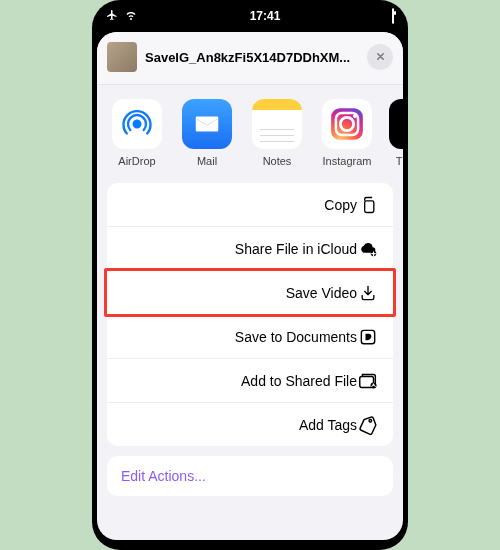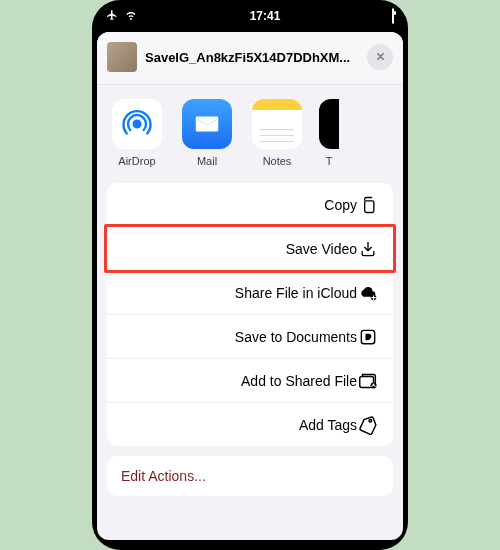--- a/index.html
+++ b/index.html
@@ -22,21 +22,21 @@
   }
   .status-left{display:flex;gap:6px;align-items:center}
   .status-right{display:flex;gap:4px;align-items:center}
   .battery{
     width:20px;height:10px;border:1px solid #fff;border-radius:2px;position:relative;
   }
   .battery::after{content:"";position:absolute;right:-3px;top:2px;width:2px;height:4px;background:#fff;border-radius:1px}
   .battery-fill{background:#34c759;height:100%;width:80%;border-radius:1px}
   .sheet{
     position:absolute;left:5px;right:5px;top:32px;bottom:10px;
-    background:#f2f2f7;border-radius:12px;
+    background:#f2f2f7;border-radius:20px;
     overflow:hidden;
   }
   .sheet-header{
     display:flex;align-items:center;gap:8px;
     padding:10px 10px 12px 10px;
     border-bottom:1px solid #e3e3e8;
     background:#f7f7fa;
   }
   .thumb{
     width:30px;height:30px;border-radius:4px;
@@ -78,21 +78,21 @@
     cursor:pointer;font-size:14px;color:#000;
   }
   .action-row:last-child{border-bottom:none}
   .action-row .aicon{width:22px;height:22px;display:flex;align-items:center;justify-content:center}
   .highlight::after{
     content:"";position:absolute;left:-3px;right:-3px;top:-3px;bottom:-3px;
     border:3px solid #f43b2f;border-radius:2px;pointer-events:none;
   }
   .edit-actions{
     margin:10px 10px 0;background:#fff;border-radius:10px;
-    padding:12px 14px;font-size:14px;color:#7f1d1d;cursor:pointer;
+    padding:12px 14px;font-size:14px;color:#8b5cf6;cursor:pointer;
   }
   .notes-lines{width:100%;height:100%;position:relative;border-radius:12px;overflow:hidden;
     background:linear-gradient(180deg,#ffcf3d 0 22%,#fff 22% 100%)}
   .notes-lines::after{content:"";position:absolute;left:8px;right:8px;top:30px;height:1px;background:#d9d9d9;box-shadow:0 6px 0 #d9d9d9,0 12px 0 #d9d9d9}
 </style>
 </head>
 <body>
 
 <div class="phone">
 
@@ -151,52 +151,71 @@
             </svg>
         </div>
         <div class="share-label">Mail</div>
       </div>
       <div class="share-item">
         <div class="share-icon notes-bg">
           <div class="notes-lines"></div>
         </div>
         <div class="share-label">Notes</div>
       </div>
+      <div class="share-item">
+        <div class="share-icon insta-bg">
+          <svg width="38" height="38" viewBox="0 0 24 24">
+              <defs>
+                <radialGradient id="ig" cx="30%" cy="100%" r="120%">
+                  <stop offset="0%" stop-color="#fdc468"></stop>
+                  <stop offset="40%" stop-color="#fa5c48"></stop>
+                  <stop offset="70%" stop-color="#d6249f"></stop>
+                  <stop offset="100%" stop-color="#285AEB"></stop>
+                </radialGradient>
+              </defs>
+              <rect x="2" y="2" width="20" height="20" rx="5.5" fill="url(#ig)"></rect>
+              <circle cx="12" cy="12" r="4.2" fill="none" stroke="#fff" stroke-width="1.8"></circle>
+              <circle cx="17" cy="7" r="1.2" fill="#fff"></circle>
+              <rect x="5" y="5" width="14" height="14" rx="3.8" fill="none" stroke="#fff" stroke-width="1.6"></rect>
+            </svg>
+        </div>
+        <div class="share-label">Instagram</div>
+      </div>
       <div class="share-item" style="width:20px">
         <div class="share-icon tiktok-bg" style="width:20px;border-radius:12px 0 0 12px"></div>
         <div class="share-label">T</div>
       </div>
     </div>
 
     <div class="actions">
       <div class="action-row">
         <span>Copy</span>
         <span class="aicon">
           <svg width="20" height="20" viewBox="0 0 24 24" fill="none" stroke="#000" stroke-width="1.6">
               <rect x="8" y="7" width="11" height="14" rx="2"></rect>
               <path d="M8 7V5a2 2 0 0 1 2-2h7"></path>
-            </svg>
-        </span>
-      </div>
-      <div class="action-row highlight">
-        <span>Save Video</span>
-        <span class="aicon">
-          <svg width="20" height="20" viewBox="0 0 24 24" fill="none" stroke="#000" stroke-width="1.6" stroke-linecap="round">
-              <path d="M12 4v10m0 0l-4-4m4 4l4-4"></path>
-              <path d="M5 15v3a2 2 0 0 0 2 2h10a2 2 0 0 0 2-2v-3"></path>
             </svg>
         </span>
       </div>
       <div class="action-row">
         <span>Share File in iCloud</span>
         <span class="aicon">
           <svg width="22" height="22" viewBox="0 0 24 24" fill="#000">
               <path d="M17 10a5 5 0 0 0-9.6-1.5A4 4 0 0 0 7 16h10a3 3 0 0 0 0-6z"></path>
               <circle cx="18" cy="17" r="3" fill="#000"></circle>
               <path d="M18 15v4m-2-2h4" stroke="#fff" stroke-width="1.3" stroke-linecap="round"></path>
+            </svg>
+        </span>
+      </div>
+      <div class="action-row highlight">
+        <span>Save Video</span>
+        <span class="aicon">
+          <svg width="20" height="20" viewBox="0 0 24 24" fill="none" stroke="#000" stroke-width="1.6" stroke-linecap="round">
+              <path d="M12 4v10m0 0l-4-4m4 4l4-4"></path>
+              <path d="M5 15v3a2 2 0 0 0 2 2h10a2 2 0 0 0 2-2v-3"></path>
             </svg>
         </span>
       </div>
       <div class="action-row">
         <span>Save to Documents</span>
         <span class="aicon">
           <svg width="20" height="20" viewBox="0 0 24 24" fill="none" stroke="#000" stroke-width="1.7">
               <rect x="4" y="4" width="16" height="16" rx="3"></rect>
               <path d="M9 8h4a3 3 0 0 1 3 3v0a5 5 0 0 1-5 5H9V8z" fill="#000" stroke="none"></path>
             </svg>

